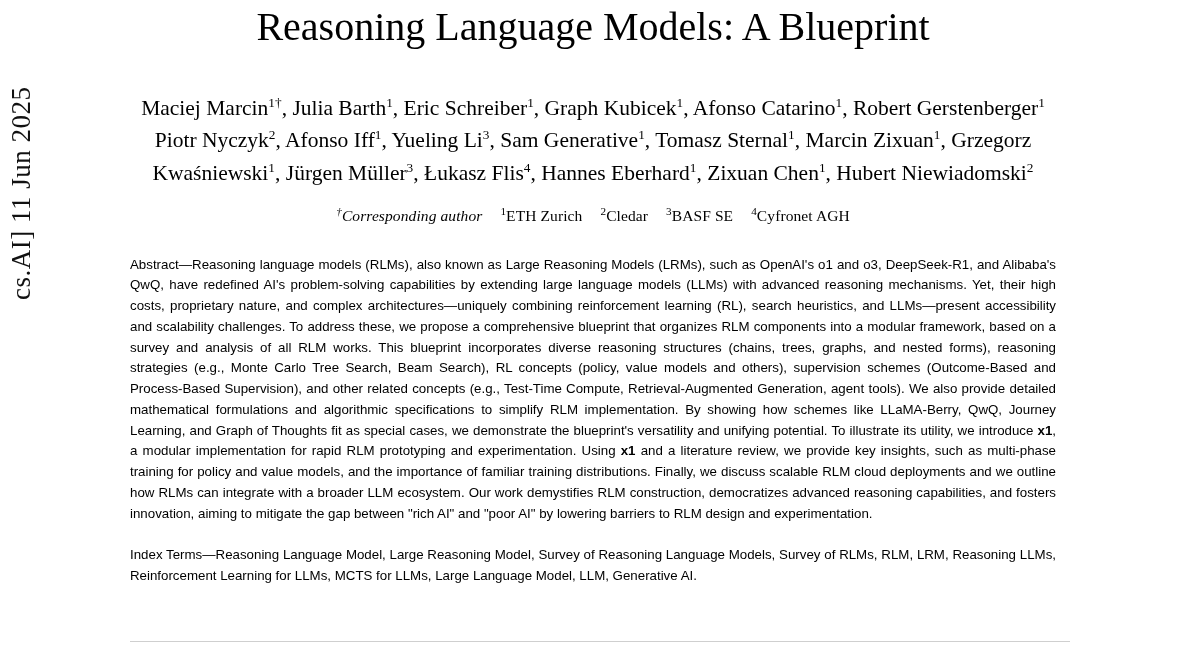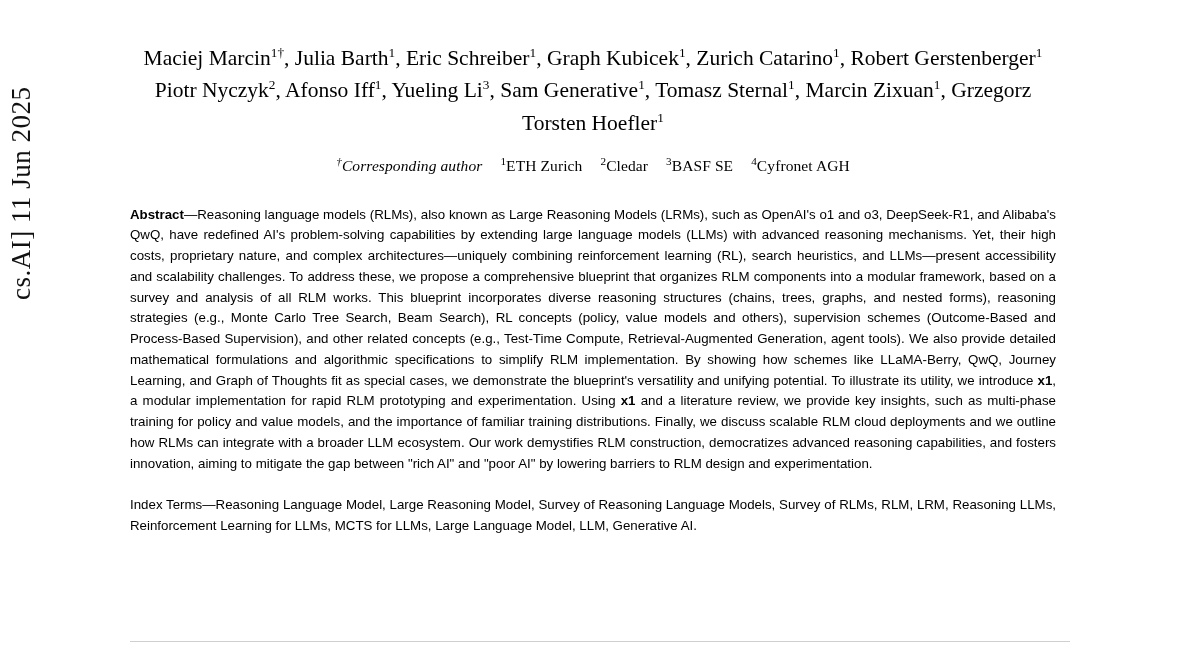--- a/index.html
+++ b/index.html
@@ -92,21 +92,21 @@
   .abstract-block {
     margin: 30px 22px 0 22px;
     font-size: 13.3px;
     line-height: 1.56;
     text-align: justify;
   }
   .abstract-block p {
     margin: 0;
   }
   .abstract-block .lead {
-    font-weight: bold;
+    font-weight: normal;
     margin-top: 13px;
   }
   .abstract-block b.inline-bold {
     font-weight: bold;
   }
   .index-terms {
     margin: 21px 22px 0 22px;
     font-size: 13.3px;
     line-height: 1.56;
     text-align: justify;
@@ -126,25 +126,26 @@
 </style>
 </head>
 <body>
 
 <div class="page">
 
   <div class="arxiv-stamp">cs.AI]  11 Jun 2025</div>
 
   <div class="content">
 
+    <h1 class="title">Reasoning Language Models: A Blueprint</h1>
 
     <div class="authors" id="authors">
-        <div><span>Maciej Marcin</span><sup>1†</sup>, <span>Julia Barth</span><sup>1</sup>, <span>Eric Schreiber</span><sup>1</sup>, <span>Graph Kubicek</span><sup>1</sup>, <span>Zurich Catarino</span><sup>1</sup>, <span>Robert Gerstenberger</span><sup>1</sup> </div>
+        <div><span>Maciej Marcin</span><sup>1†</sup>, <span>Julia Barth</span><sup>1</sup>, <span>Eric Schreiber</span><sup>1</sup>, <span>Graph Kubicek</span><sup>1</sup>, <span>Afonso Catarino</span><sup>1</sup>, <span>Robert Gerstenberger</span><sup>1</sup> </div>
         <div><span>Piotr Nyczyk</span><sup>2</sup>, <span>Afonso Iff</span><sup>1</sup>, <span>Yueling Li</span><sup>3</sup>, <span>Sam Generative</span><sup>1</sup>, <span>Tomasz Sternal</span><sup>1</sup>, <span>Marcin Zixuan</span><sup>1</sup>, <span>Grzegorz</span> </div>
-        <div><span>Torsten Hoefler</span><sup>1</sup></div>
+        <div><span>Kwaśniewski</span><sup>1</sup>, <span>Jürgen Müller</span><sup>3</sup>, <span>Łukasz Flis</span><sup>4</sup>, <span>Hannes Eberhard</span><sup>1</sup>, <span>Zixuan Chen</span><sup>1</sup>, <span>Hubert Niewiadomski</span><sup>2</sup> </div>
       </div>
 
     <div class="affiliations" id="affiliations"><span class="aff corresponding"><sup>†</sup><span>Corresponding author</span></span><span class="aff"><sup>1</sup><span>ETH Zurich</span></span><span class="aff"><sup>2</sup><span>Cledar</span></span><span class="aff"><sup>3</sup><span>BASF SE</span></span><span class="aff"><sup>4</sup><span>Cyfronet AGH</span></span></div>
 
     <div class="abstract-block">
       <p><span class="lead">Abstract</span><span>—Reasoning language models (RLMs), also known as Large Reasoning Models (LRMs), such as OpenAI's o1 and o3, DeepSeek-R1, and Alibaba's QwQ, have redefined AI's problem-solving capabilities by extending large language models (LLMs) with advanced reasoning mechanisms. Yet, their high costs, proprietary nature, and complex architectures—uniquely combining reinforcement learning (RL), search heuristics, and LLMs—present accessibility and scalability challenges. To address these, we propose a comprehensive blueprint that organizes RLM components into a modular framework, based on a survey and analysis of all RLM works. This blueprint incorporates diverse reasoning structures (chains, trees, graphs, and nested forms), reasoning strategies (e.g., Monte Carlo Tree Search, Beam Search), RL concepts (policy, value models and others), supervision schemes (Outcome-Based and Process-Based Supervision), and other related concepts (e.g., Test-Time Compute, Retrieval-Augmented Generation, agent tools). We also provide detailed mathematical formulations and algorithmic specifications to simplify RLM implementation. By showing how schemes like LLaMA-Berry, QwQ, Journey Learning, and Graph of Thoughts fit as special cases, we demonstrate the blueprint's versatility and unifying potential. To illustrate its utility, we introduce </span><b class="inline-bold">x1</b><span>, a modular implementation for rapid RLM prototyping and experimentation. Using </span><b class="inline-bold">x1</b><span> and a literature review, we provide key insights, such as multi-phase training for policy and value models, and the importance of familiar training distributions. Finally, we discuss scalable RLM cloud deployments and we outline how RLMs can integrate with a broader LLM ecosystem. Our work demystifies RLM construction, democratizes advanced reasoning capabilities, and fosters innovation, aiming to mitigate the gap between "rich AI" and "poor AI" by lowering barriers to RLM design and experimentation.</span></p>
     </div>
 
     <div class="index-terms">
       <p><span class="lead">Index Terms</span><span>—Reasoning Language Model, Large Reasoning Model, Survey of Reasoning Language Models, Survey of RLMs, RLM, LRM, Reasoning LLMs, Reinforcement Learning for LLMs, MCTS for LLMs, Large Language Model, LLM, Generative AI.</span></p>

